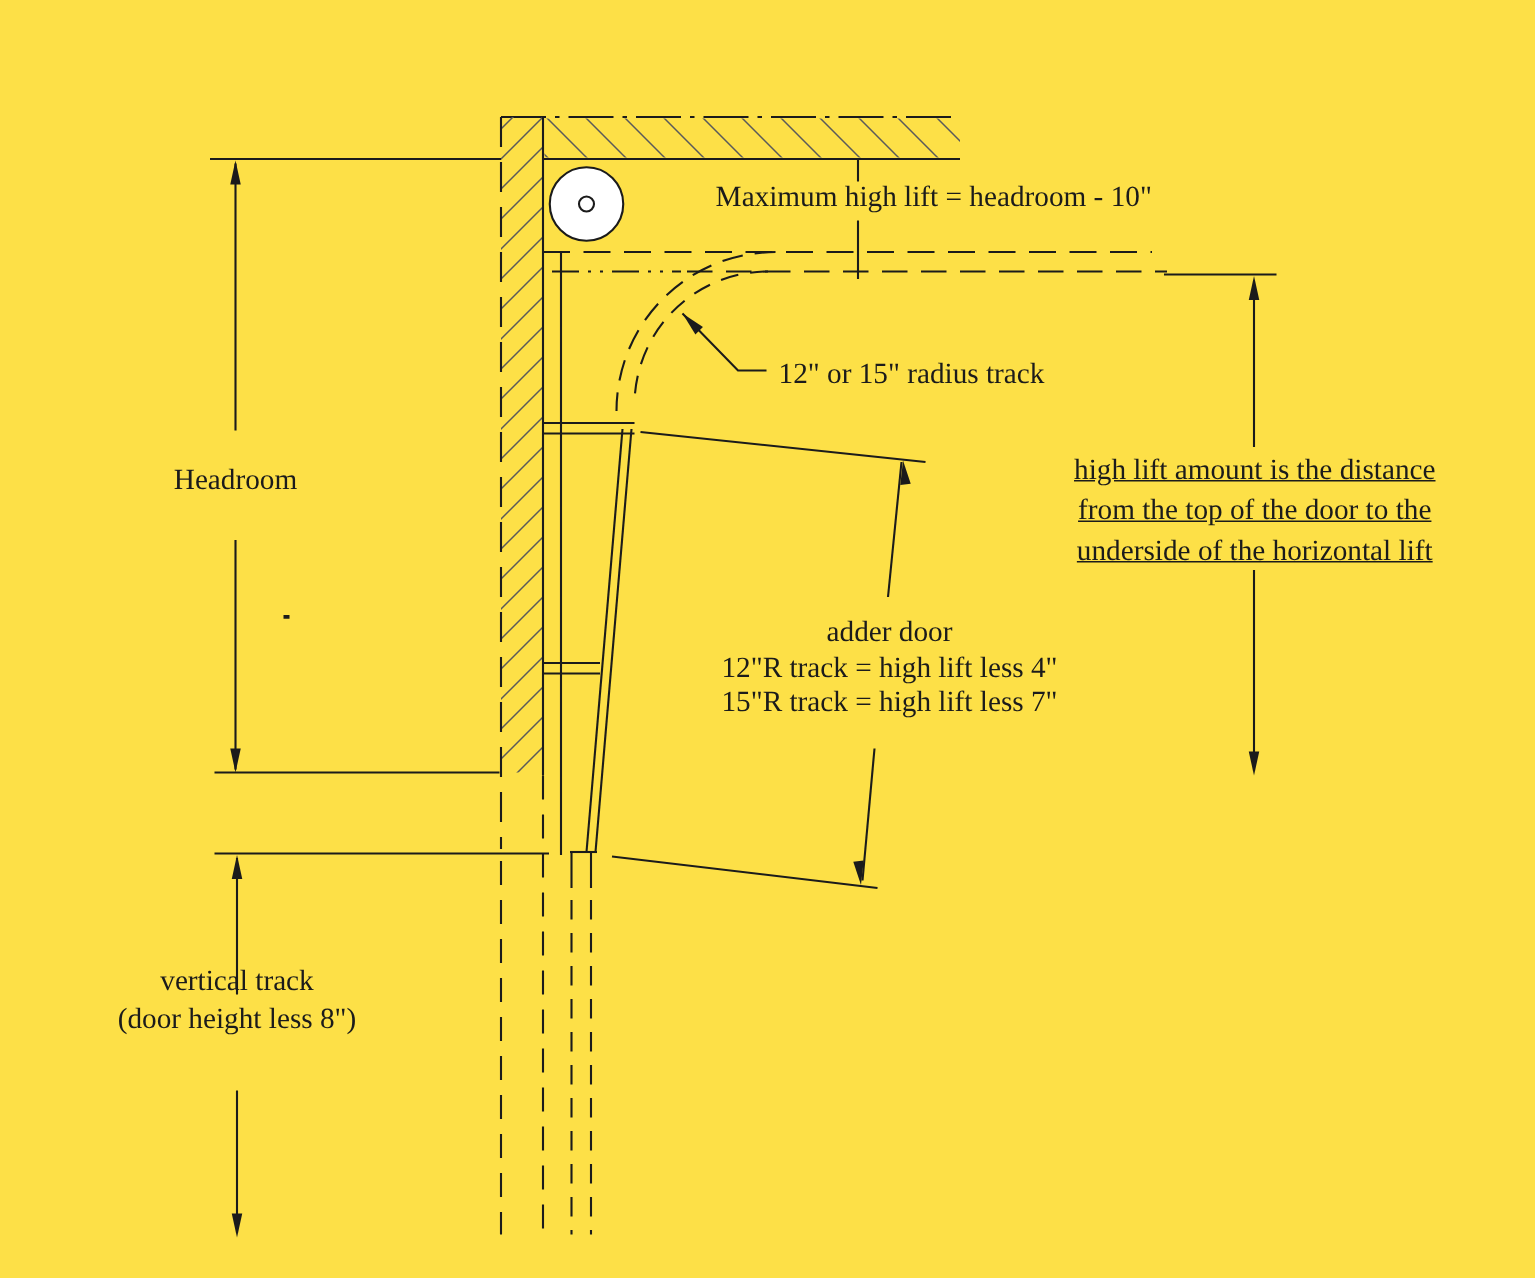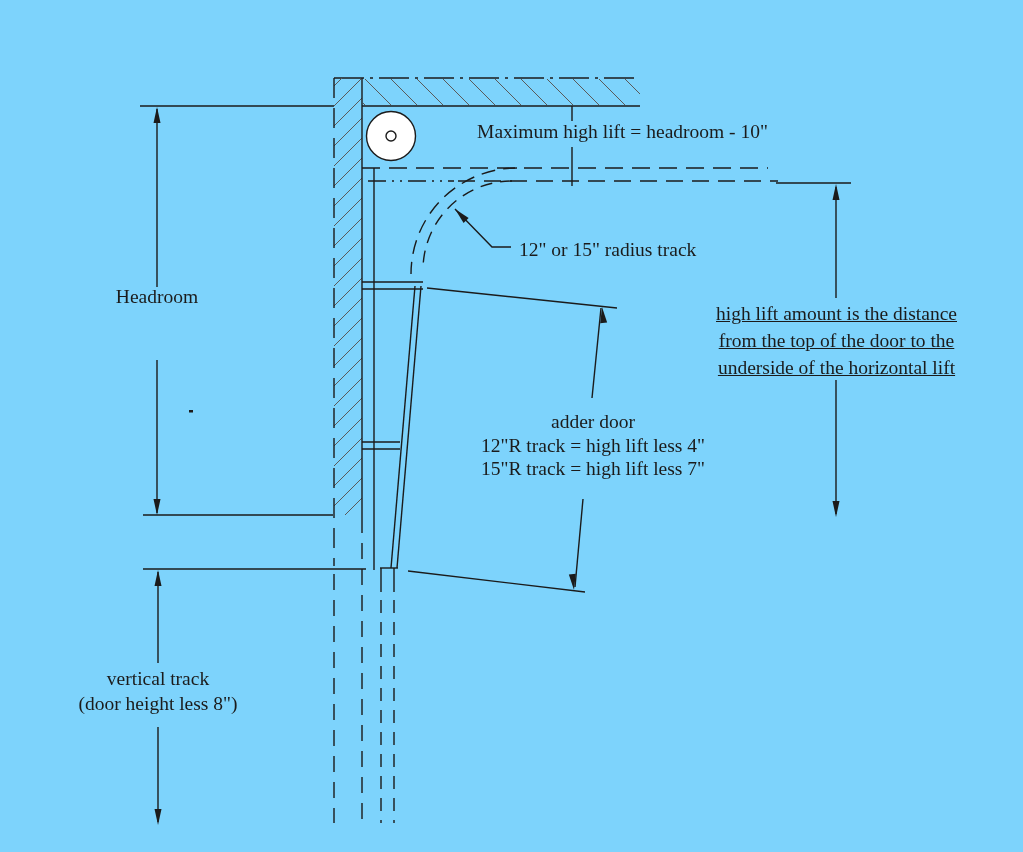--- a/index.html
+++ b/index.html
@@ -1,16 +1,16 @@
 <!DOCTYPE html>
 <html><head>
 <meta charset="utf-8">
 <style>
   html,body{margin:0;padding:0;background:#ffffff;}
-  .canvas{position:relative;width:1023px;height:852px;background:#7dd3fc;overflow:hidden;
+  .canvas{position:relative;width:1023px;height:852px;background:#fde047;overflow:hidden;
           font-family:"Liberation Serif","DejaVu Serif",serif;color:#1b1b1b;}
   .canvas svg{position:absolute;left:0;top:0;}
   .lbl{position:absolute;font-size:19.5px;line-height:23px;white-space:nowrap;color:#1b1b1b;}
   .lbl.center{text-align:center;white-space:normal;}
   .note{line-height:27px;text-decoration:underline;}
   .adder{line-height:23.5px;}
   .vtrack{line-height:25px;}
 </style>
 </head>
 <body>
@@ -95,32 +95,32 @@
     <polygon points="0,0 -3.5,16 3.5,16" transform="translate(602,307) rotate(-6)"></polygon>
     <polygon points="0,0 -3.5,16 3.5,16" transform="translate(574,590) rotate(174)"></polygon>
     <polygon points="0,0 -3.5,16 3.5,16" transform="translate(455,209) rotate(-44)"></polygon>
   </g>
 </svg>
 
 <div class="lbl center" style="left:440px;top:120px;width:365px;">Maximum high lift = headroom - 10"</div>
 
 <div class="lbl" style="left:519px;top:238px;">12" or 15" radius track</div>
 
-<div class="lbl center" style="left:67px;top:285px;width:180px;">Headroom</div>
+<div class="lbl center" style="left:67px;top:309px;width:180px;">Headroom</div>
 
 <div class="lbl center note" style="left:686px;top:300px;width:301px;">
   <div>high lift amount is the distance</div>
   <div>from the top of the door to the</div>
   <div>underside of the horizontal lift</div>
 </div>
 
 <div class="lbl center adder" style="left:443px;top:410px;width:300px;">
   <div>adder door</div>
   <div>12"R track = high lift less 4"</div>
   <div>15"R track = high lift less 7"</div>
 </div>
 
-<div class="lbl center vtrack" style="left:17px;top:666px;width:282px;">
+<div class="lbl center vtrack" style="left:17px;top:642px;width:282px;">
   <div>vertical track</div>
   <div>(door height less 8")</div>
 </div>
 
 </div>
 
 </body></html>

